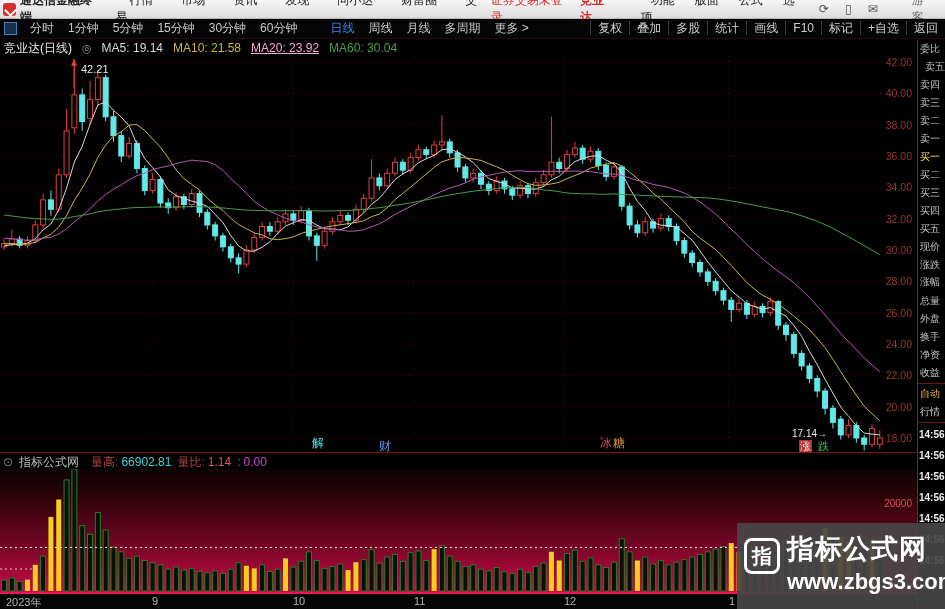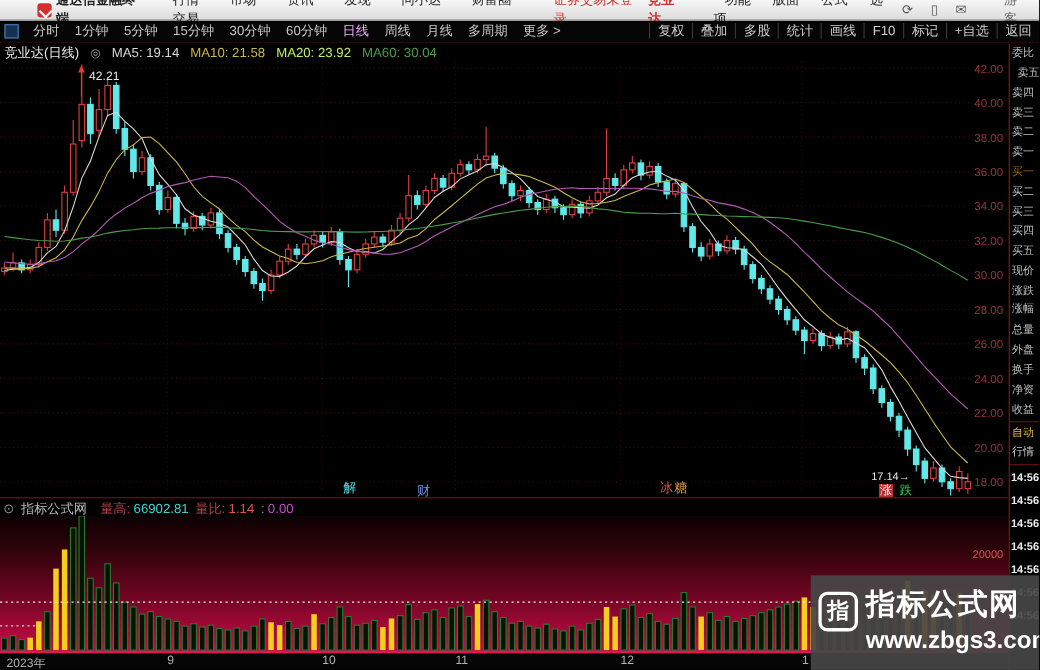--- a/index.html
+++ b/index.html
@@ -1,39 +1,39 @@
 <!DOCTYPE html>
 <html><head>
 <meta charset="utf-8">
 <style>
   html,body{margin:0;padding:0;background:#000;}
   #app{position:relative;width:945px;height:609px;background:#000;overflow:hidden;
        font-family:"Liberation Sans","DejaVu Sans",sans-serif;}
   
   .menubar{position:absolute;left:0;top:0;width:945px;height:19px;
     background:linear-gradient(#f6f6f6,#dcdcdc);display:flex;align-items:center;
-    font-size:12px;color:#222;border-bottom:1px solid #b8b8b8;box-sizing:border-box;padding-left:31px;}
+    font-size:12px;color:#222;border-bottom:1px solid #b8b8b8;box-sizing:border-box;}
   .logo{width:13px;height:13px;background:#d32f2f;border-radius:3px;margin:0 4px 0 3px;
     position:relative;flex:0 0 auto;}
   .logo:after{content:"";position:absolute;left:3px;top:3px;width:7px;height:7px;
     border-left:2px solid #fff;border-bottom:2px solid #fff;transform:rotate(-45deg);}
   .appname{font-weight:bold;margin-right:14px;}
   .menu-item{padding:0 14px;cursor:default;}
   .mb-red{color:#d62c2c;margin-left:auto;}
   .mb-red2{color:#d62c2c;font-weight:bold;margin:0 26px 0 8px;}
   .mb-right{padding:0 10px;}
   .mb-ico{color:#555;padding:0 8px;font-size:12px;}
   .guest{color:#666;margin:0 10px 0 26px;}
   
   .toolbar{position:absolute;left:0;top:19px;width:945px;height:20px;background:#050505;
     display:flex;align-items:center;font-size:12px;color:#c9c9c9;
     border-bottom:1px solid #2a0808;box-sizing:border-box;}
   .tb-ico{width:11px;height:11px;border:1px solid #4a7dbb;background:#16304f;margin:0 6px 0 4px;flex:0 0 auto;}
   .period{padding:0 7px;}
-  .period.active{color:#f0abfc;}
+  .period.active{color:#3b82f6;margin-left:19px;}
   .tb-spacer{flex:1;}
   .tb-btn{padding:0 7px;border-left:1px solid #3a3a3a;color:#cfcfcf;}
   
   #candle-svg{position:absolute;left:0;top:40px;}
   .chart-header{position:absolute;left:4px;top:41px;height:14px;display:flex;gap:10px;
     font-size:12px;z-index:5;align-items:center;}
   .ch-title{color:#e8e8e8;}
   .ch-eye{color:#9a9a9a;font-size:11px;}
   
   #ind-pane{position:absolute;left:0;top:452px;width:917px;height:142px;
@@ -88,21 +88,21 @@
   <div class="toolbar">
     <div class="tb-ico"></div>
     <span id="period-items"><span class="period">分时</span><span class="period">1分钟</span><span class="period">5分钟</span><span class="period">15分钟</span><span class="period">30分钟</span><span class="period">60分钟</span><span class="period active">日线</span><span class="period">周线</span><span class="period">月线</span><span class="period">多周期</span><span class="period">更多 &gt;</span></span>
     <span class="tb-spacer"></span>
     <span id="toolbar-right"><span class="tb-btn">复权</span><span class="tb-btn">叠加</span><span class="tb-btn">多股</span><span class="tb-btn">统计</span><span class="tb-btn">画线</span><span class="tb-btn">F10</span><span class="tb-btn">标记</span><span class="tb-btn">+自选</span><span class="tb-btn">返回</span></span>
   </div>
 
   <div class="chart-header">
     <span class="ch-title">竞业达(日线)</span>
     <span class="ch-eye">◎</span>
-    <span id="ma-labels"><span style="color:#d8d8d8;margin-right:10px;">MA5: 19.14</span><span style="color:#c8b84a;margin-right:10px;">MA10: 21.58</span><span style="color:#bef264;margin-right:10px;">MA20: 23.92</span><span style="color:#4a9e4a;margin-right:10px;">MA60: 30.04</span></span>
+    <span id="ma-labels"><span style="color:#d8d8d8;margin-right:10px;">MA5: 19.14</span><span style="color:#c8b84a;margin-right:10px;">MA10: 21.58</span><span style="color:#f9a8d4;margin-right:10px;text-decoration:underline;">MA20: 23.92</span><span style="color:#4a9e4a;margin-right:10px;">MA60: 30.04</span></span>
   </div>
 
   <svg id="candle-svg" width="917" height="413">
       <line x1="0" y1="22" x2="884" y2="22" stroke="#3c0d0d" stroke-width="1" stroke-dasharray="1 3"></line>
       <text x="912" y="26" fill="#9c3535" font-size="10.5" text-anchor="end">42.00</text>
       <line x1="0" y1="53.332" x2="884" y2="53.332" stroke="#3c0d0d" stroke-width="1" stroke-dasharray="1 3"></line>
       <text x="912" y="57.332" fill="#9c3535" font-size="10.5" text-anchor="end">40.00</text>
       <line x1="0" y1="84.664" x2="884" y2="84.664" stroke="#3c0d0d" stroke-width="1" stroke-dasharray="1 3"></line>
       <text x="912" y="88.664" fill="#9c3535" font-size="10.5" text-anchor="end">38.00</text>
       <line x1="0" y1="115.99600000000001" x2="884" y2="115.99600000000001" stroke="#3c0d0d" stroke-width="1" stroke-dasharray="1 3"></line>
@@ -511,21 +511,21 @@
       <span class="xlab" style="left:729px;">1</span>
     </div>
 
   <div id="sidebar">
       <div class="sb-row" style="color: rgb(192, 192, 192);">委比</div>
       <div class="sb-row" style="color: rgb(192, 192, 192); text-align: right;">卖五</div>
       <div class="sb-row" style="color: rgb(192, 192, 192);">卖四</div>
       <div class="sb-row" style="color: rgb(192, 192, 192);">卖三</div>
       <div class="sb-row" style="color: rgb(192, 192, 192);">卖二</div>
       <div class="sb-row" style="color: rgb(192, 192, 192);">卖一</div>
-      <div class="sb-row" style="color: #a16207;">买一</div>
+      <div class="sb-row" style="color: #fde047;">买一</div>
       <div class="sb-row" style="color: rgb(192, 192, 192);">买二</div>
       <div class="sb-row" style="color: rgb(192, 192, 192);">买三</div>
       <div class="sb-row" style="color: rgb(192, 192, 192);">买四</div>
       <div class="sb-row" style="color: rgb(192, 192, 192);">买五</div>
       <div class="sb-row" style="color: rgb(192, 192, 192);">现价</div>
       <div class="sb-row" style="color: rgb(192, 192, 192);">涨跌</div>
       <div class="sb-row" style="color: rgb(192, 192, 192); font-family: Liberation Mono, monospace;">涨幅</div>
       <div class="sb-row" style="color: rgb(192, 192, 192);">总量</div>
       <div class="sb-row" style="color: rgb(192, 192, 192);">外盘</div>
       <div class="sb-row" style="color: rgb(192, 192, 192);">换手</div>

